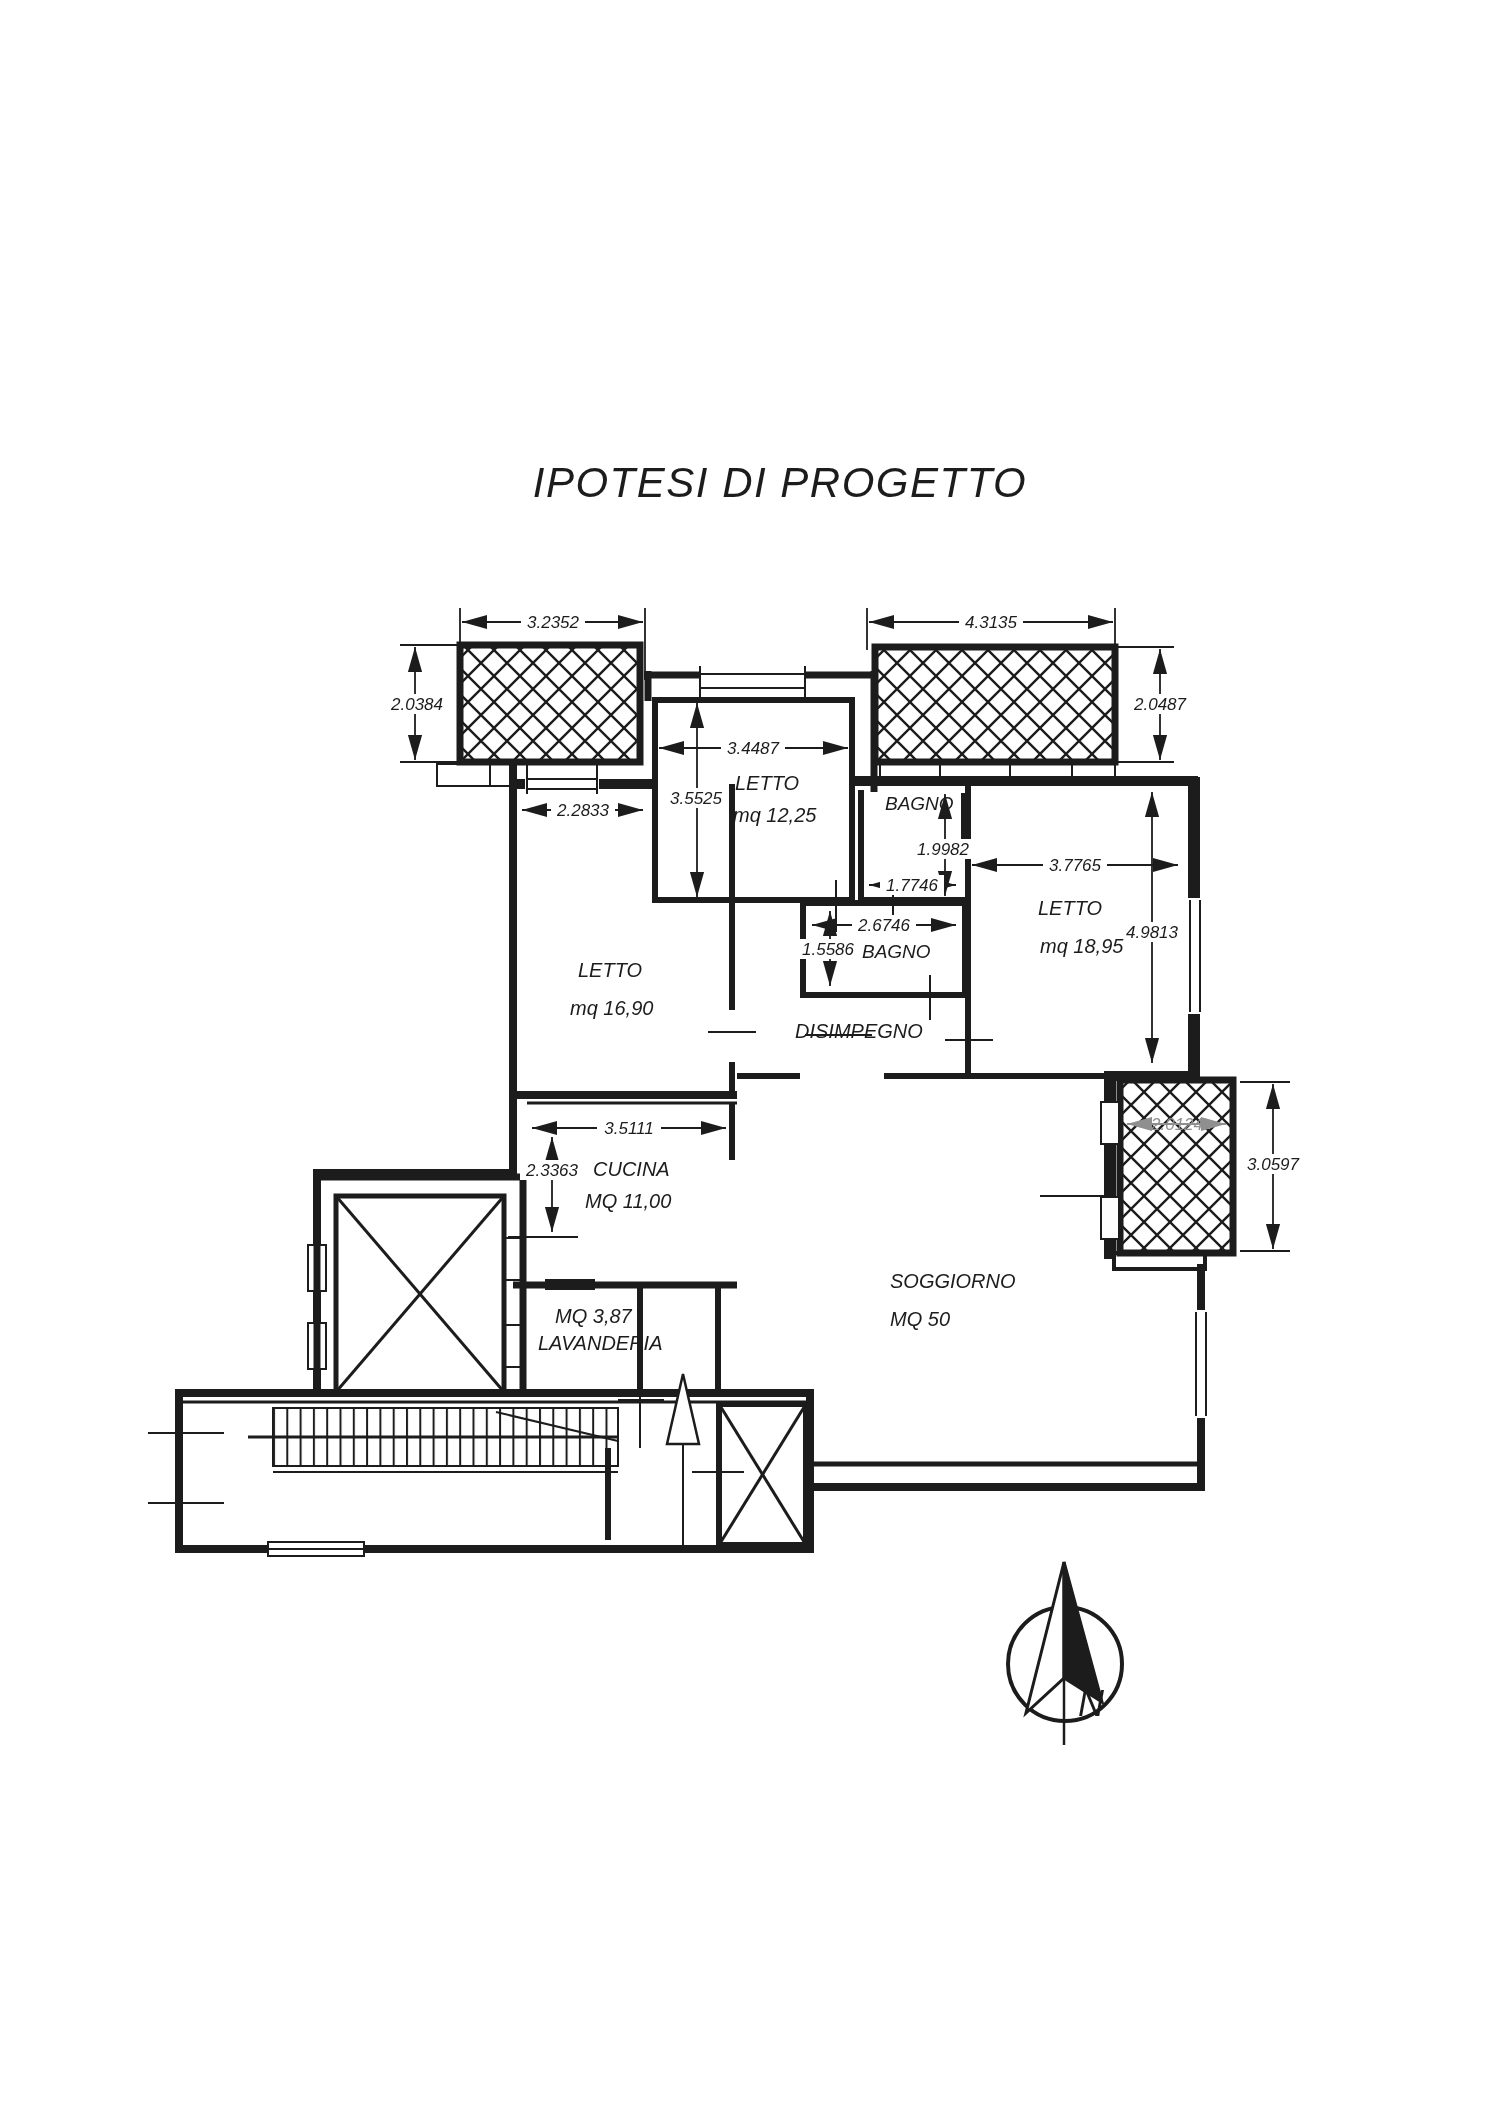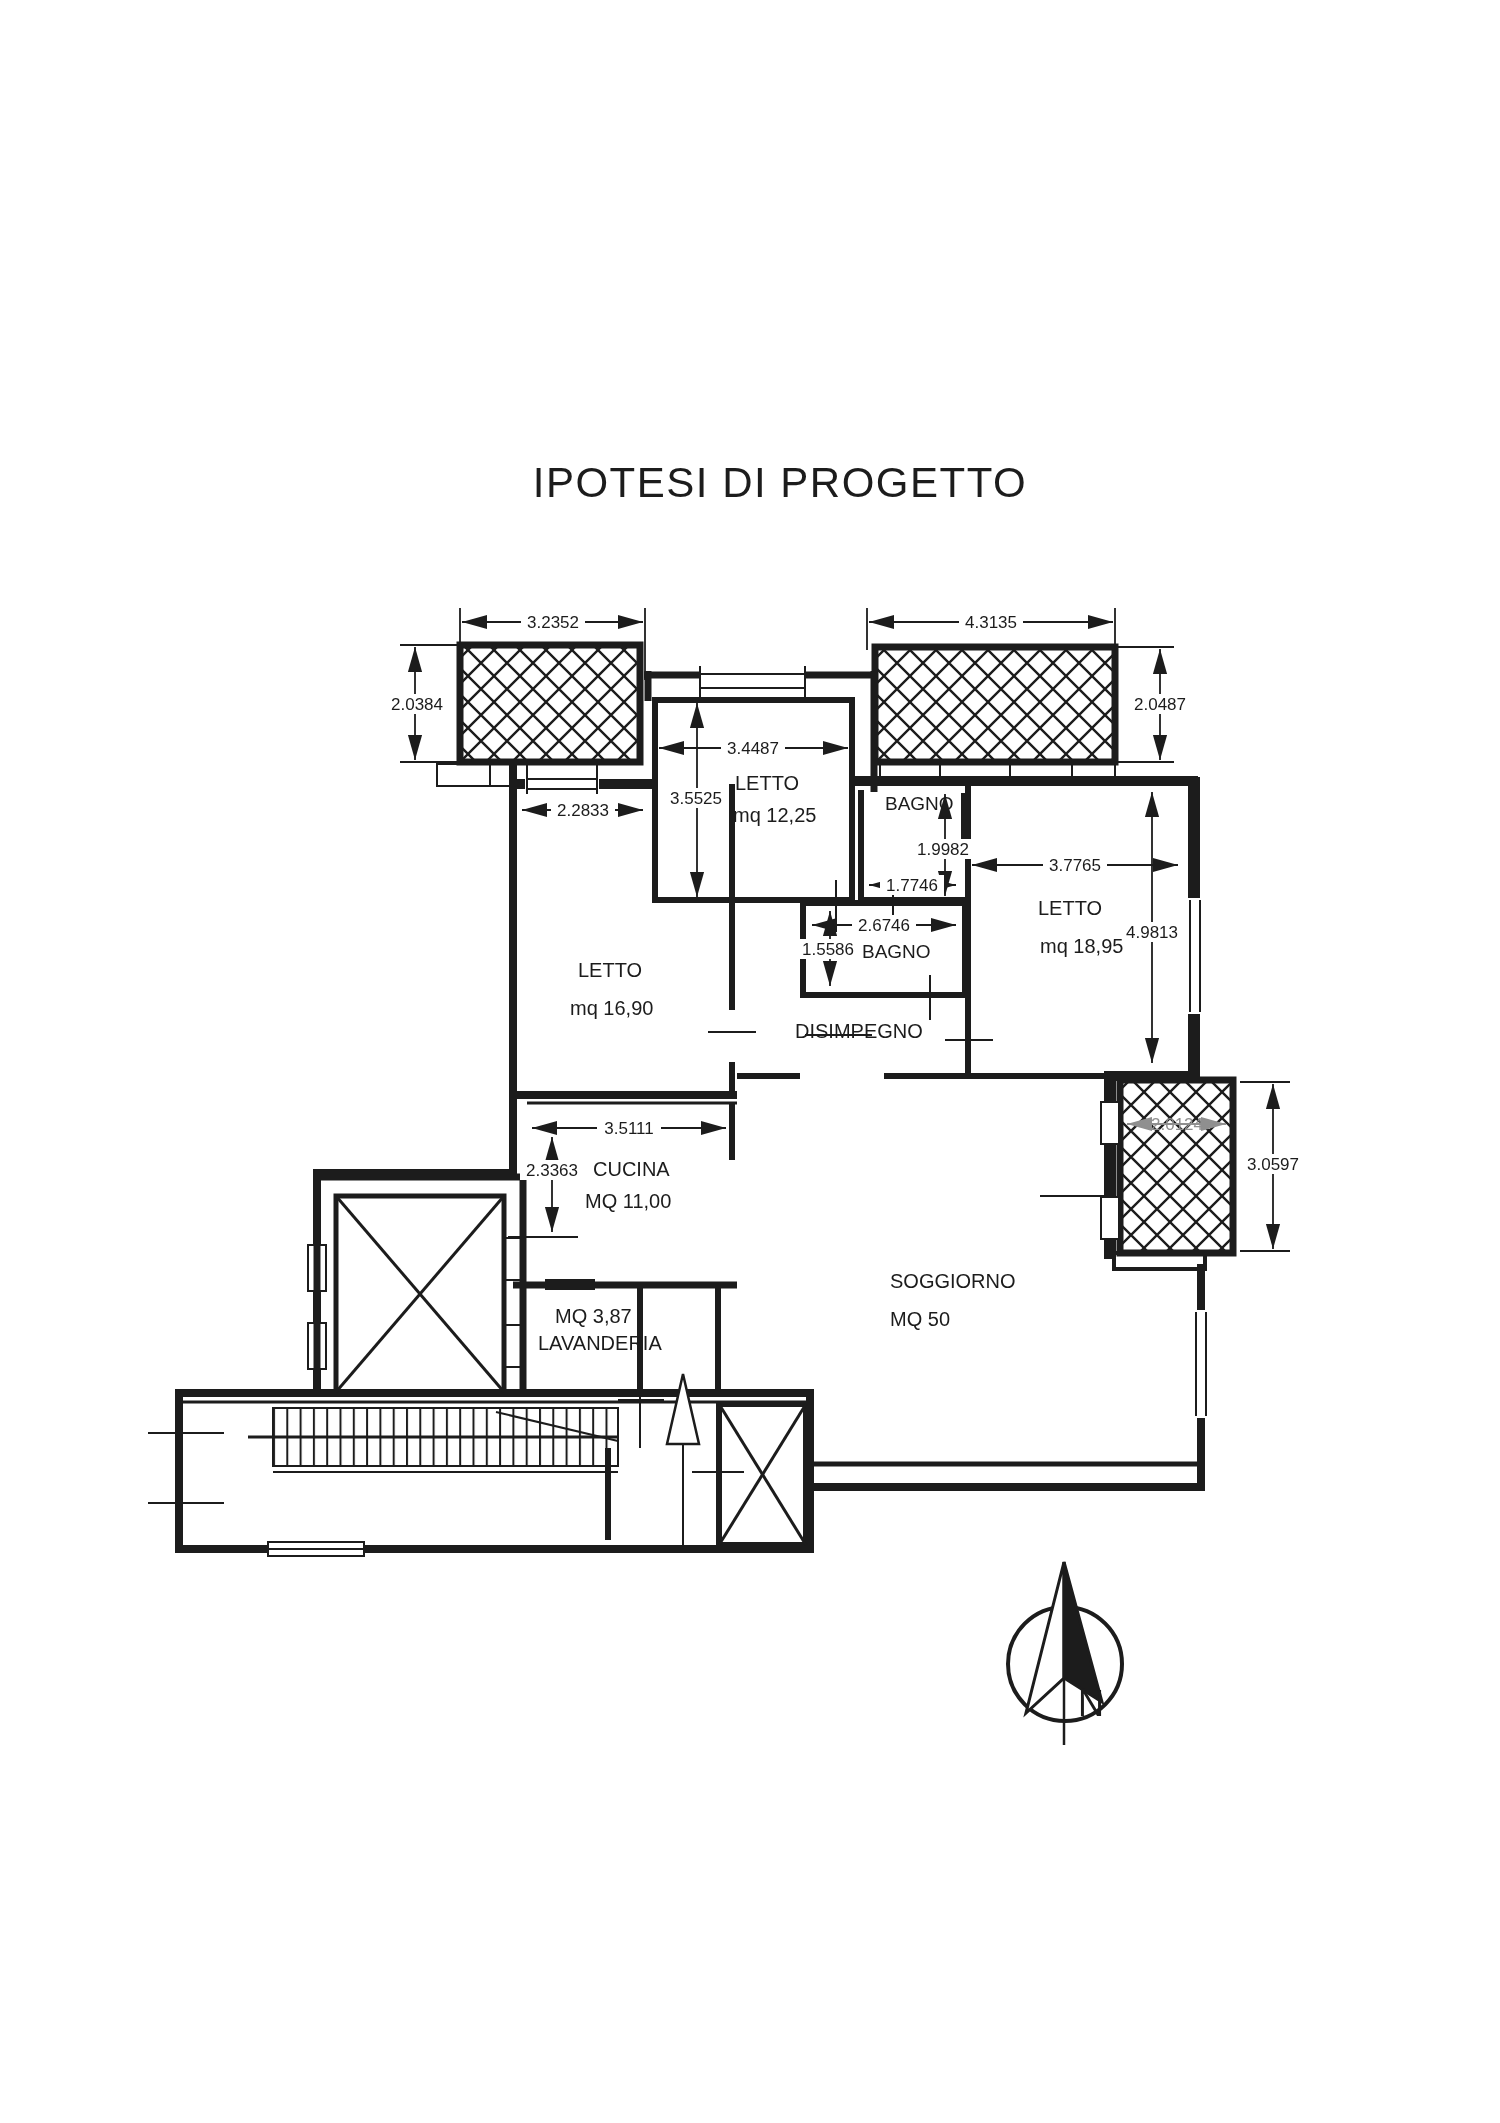--- a/index.html
+++ b/index.html
@@ -1,17 +1,17 @@
 <!DOCTYPE html>
 <html><head>
 <meta charset="utf-8">
 <style>
   html,body{margin:0;padding:0;background:#ffffff;}
   .page{position:relative;width:1500px;height:2123px;background:#ffffff;overflow:hidden;
-        font-family:"Liberation Sans",sans-serif;}
+        font-family:"Liberation Sans",sans-serif;font-style:italic;}
   svg{position:absolute;left:0;top:0;}
   text{font-family:"Liberation Sans",sans-serif;fill:#1c1c1c;}
   .title-text{font-size:42px;letter-spacing:1.5px;}
   .room-lbl{font-size:20px;}
   .room-lbl-sm{font-size:19px;}
   .dim-txt{font-size:17px;text-anchor:middle;}
   .dim-grey{fill:#8f8f8f;}
   .w8{stroke:#1c1c1c;stroke-width:8;fill:none;}
   .w7{stroke:#1c1c1c;stroke-width:7;fill:none;}
   .w6{stroke:#1c1c1c;stroke-width:6;fill:none;}

